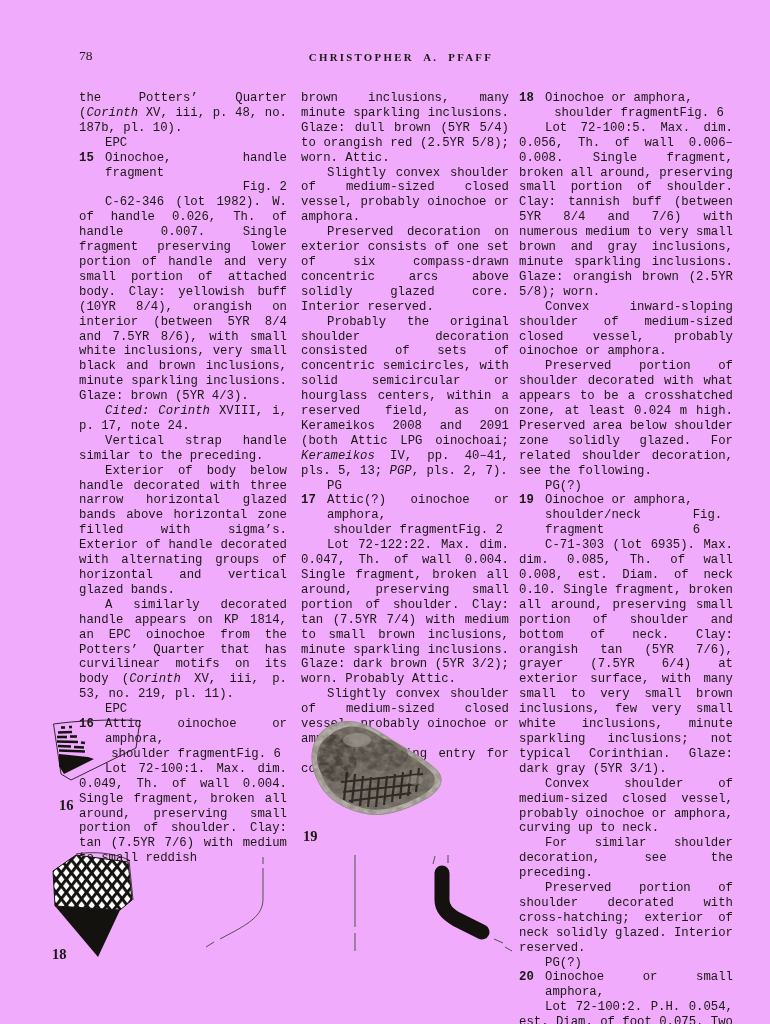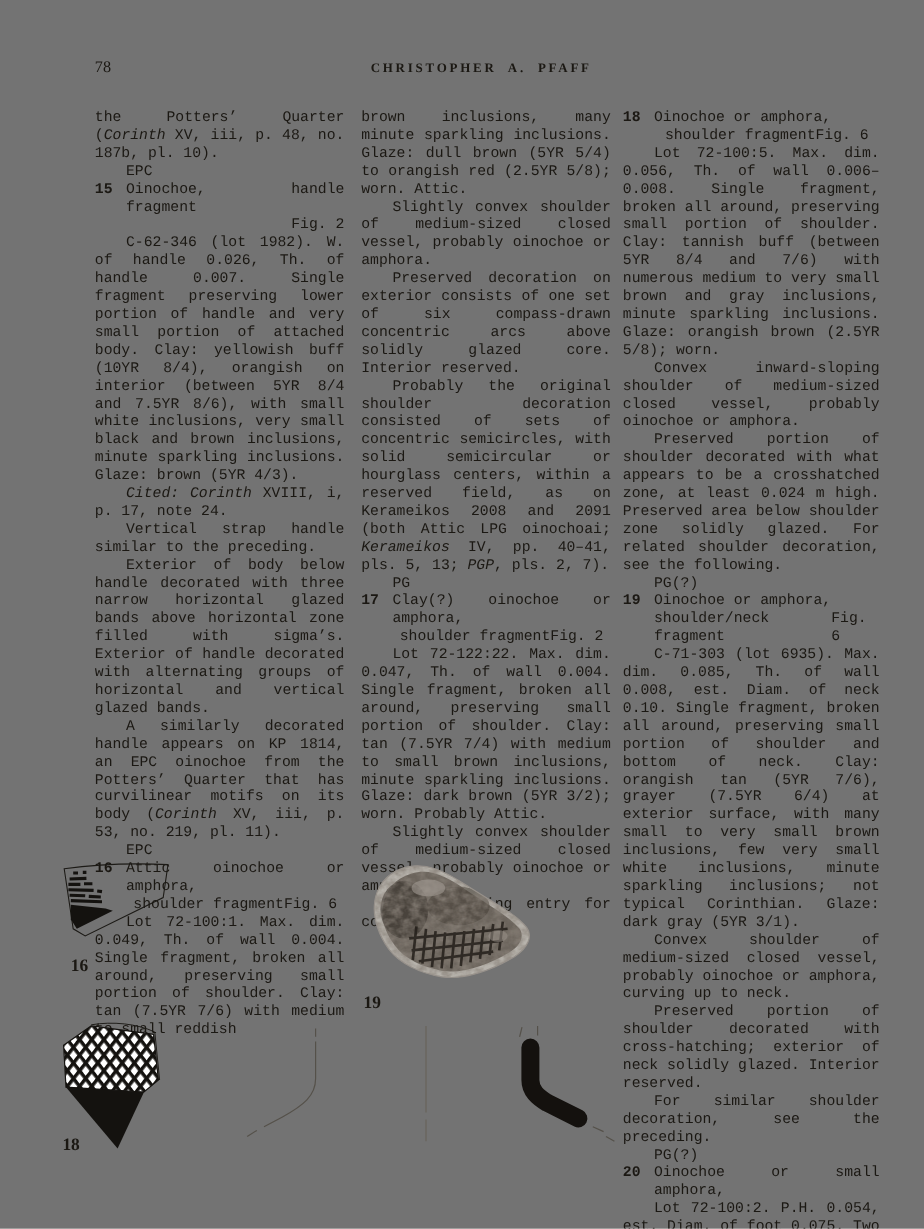--- a/index.html
+++ b/index.html
@@ -1,18 +1,18 @@
 <!DOCTYPE html>
 <html><head>
 <meta charset="utf-8">
 <style>
   html,body { margin:0; padding:0; background:#e8e6e1; }
   .page {
     position:relative; width:770px; height:1024px; margin:0 auto;
-    background:#737373; color:#1b1813; overflow:hidden;
+    background:#f0abfc; color:#1b1813; overflow:hidden;
     font-family:"Liberation Serif", serif;
   }
   
   .pageno { position:absolute; left:79px; top:48px; font-size:13.5px; }
   .runhead {
     position:absolute; left:16px; top:51px; width:770px; text-align:center;
     font-size:10.8px; font-weight:bold; letter-spacing:2.3px; word-spacing:5px;
   }
   
   .col {
@@ -81,21 +81,21 @@
     </div>
   <div class="col" id="col2">
       <p class="cont">brown inclusions, many minute sparkling inclusions. Glaze: dull brown (5YR 5/4) to orangish red (2.5YR 5/8); worn. Attic.</p>
       <p class="ind">Slightly convex shoulder of medium-sized closed vessel, probably oinochoe or amphora.</p>
       <p class="ind">Preserved decoration on exterior consists of one set of six compass-drawn concentric arcs above solidly glazed core. Interior reserved.</p>
       <p class="ind">Probably the original shoulder decoration consisted of sets of concentric semicircles, with solid semicircular or hourglass centers, within a reserved field, as on Kerameikos 2008 and 2091 (both Attic LPG oinochoai; <i>Kerameikos</i> IV, pp. 40–41, pls. 5, 13; <i>PGP</i>, pls. 2, 7).</p>
       <p class="sig">PG</p>
       <div class="entry">
         <div class="ehead">
           <span class="enum">17</span>
-          <span class="etitle">Clay(?) oinochoe or amphora,</span>
+          <span class="etitle">Attic(?) oinochoe or amphora,</span>
         </div>
         <div class="eline2">
           <span>shoulder fragment</span>
           <span class="efig">Fig. 2</span>
         </div>
       </div>
       <p class="ind">Lot 72-122:22. Max. dim. 0.047, Th. of wall 0.004. Single fragment, broken all around, preserving small portion of shoulder. Clay: tan (7.5YR 7/4) with medium to small brown inclusions, minute sparkling inclusions. Glaze: dark brown (5YR 3/2); worn. Probably Attic.</p>
       <p class="ind">Slightly convex shoulder of medium-sized closed vessel, probably oinochoe or amphora.</p>
       <p class="ind">See preceding entry for comparanda.</p>
       <p class="sig">PG</p>
@@ -120,22 +120,22 @@
           <span class="enum">19</span>
           <span class="etitle">Oinochoe or amphora,</span>
         </div>
         <div class="eline2">
           <span>shoulder/neck fragment</span>
           <span class="efig">Fig. 6</span>
         </div>
       </div>
       <p class="ind">C-71-303 (lot 6935). Max. dim. 0.085, Th. of wall 0.008, est. Diam. of neck 0.10. Single fragment, broken all around, preserving small portion of shoulder and bottom of neck. Clay: orangish tan (5YR 7/6), grayer (7.5YR 6/4) at exterior surface, with many small to very small brown inclusions, few very small white inclusions, minute sparkling inclusions; not typical Corinthian. Glaze: dark gray (5YR 3/1).</p>
       <p class="ind">Convex shoulder of medium-sized closed vessel, probably oinochoe or amphora, curving up to neck.</p>
+      <p class="ind">For similar shoulder decoration, see the preceding.</p>
       <p class="ind">Preserved portion of shoulder decorated with cross-hatching; exterior of neck solidly glazed. Interior reserved.</p>
-      <p class="ind">For similar shoulder decoration, see the preceding.</p>
       <p class="sig">PG(?)</p>
       <div class="entry">
         <div class="ehead">
           <span class="enum">20</span>
           <span class="etitle">Oinochoe or small amphora,</span>
         </div>
       </div>
       <p class="ind">Lot 72-100:2. P.H. 0.054, est. Diam. of foot 0.075. Two joining fragments preserving nearly half of foot and portion of lower body. Clay: yellowish buff (10YR 8/4), pinkish buff (7.5YR 8/4) at interior surface,</p>
       <div class="caption">
       <div class="ctitle">Figure 6. Oinochoai or amphoras.</div>

